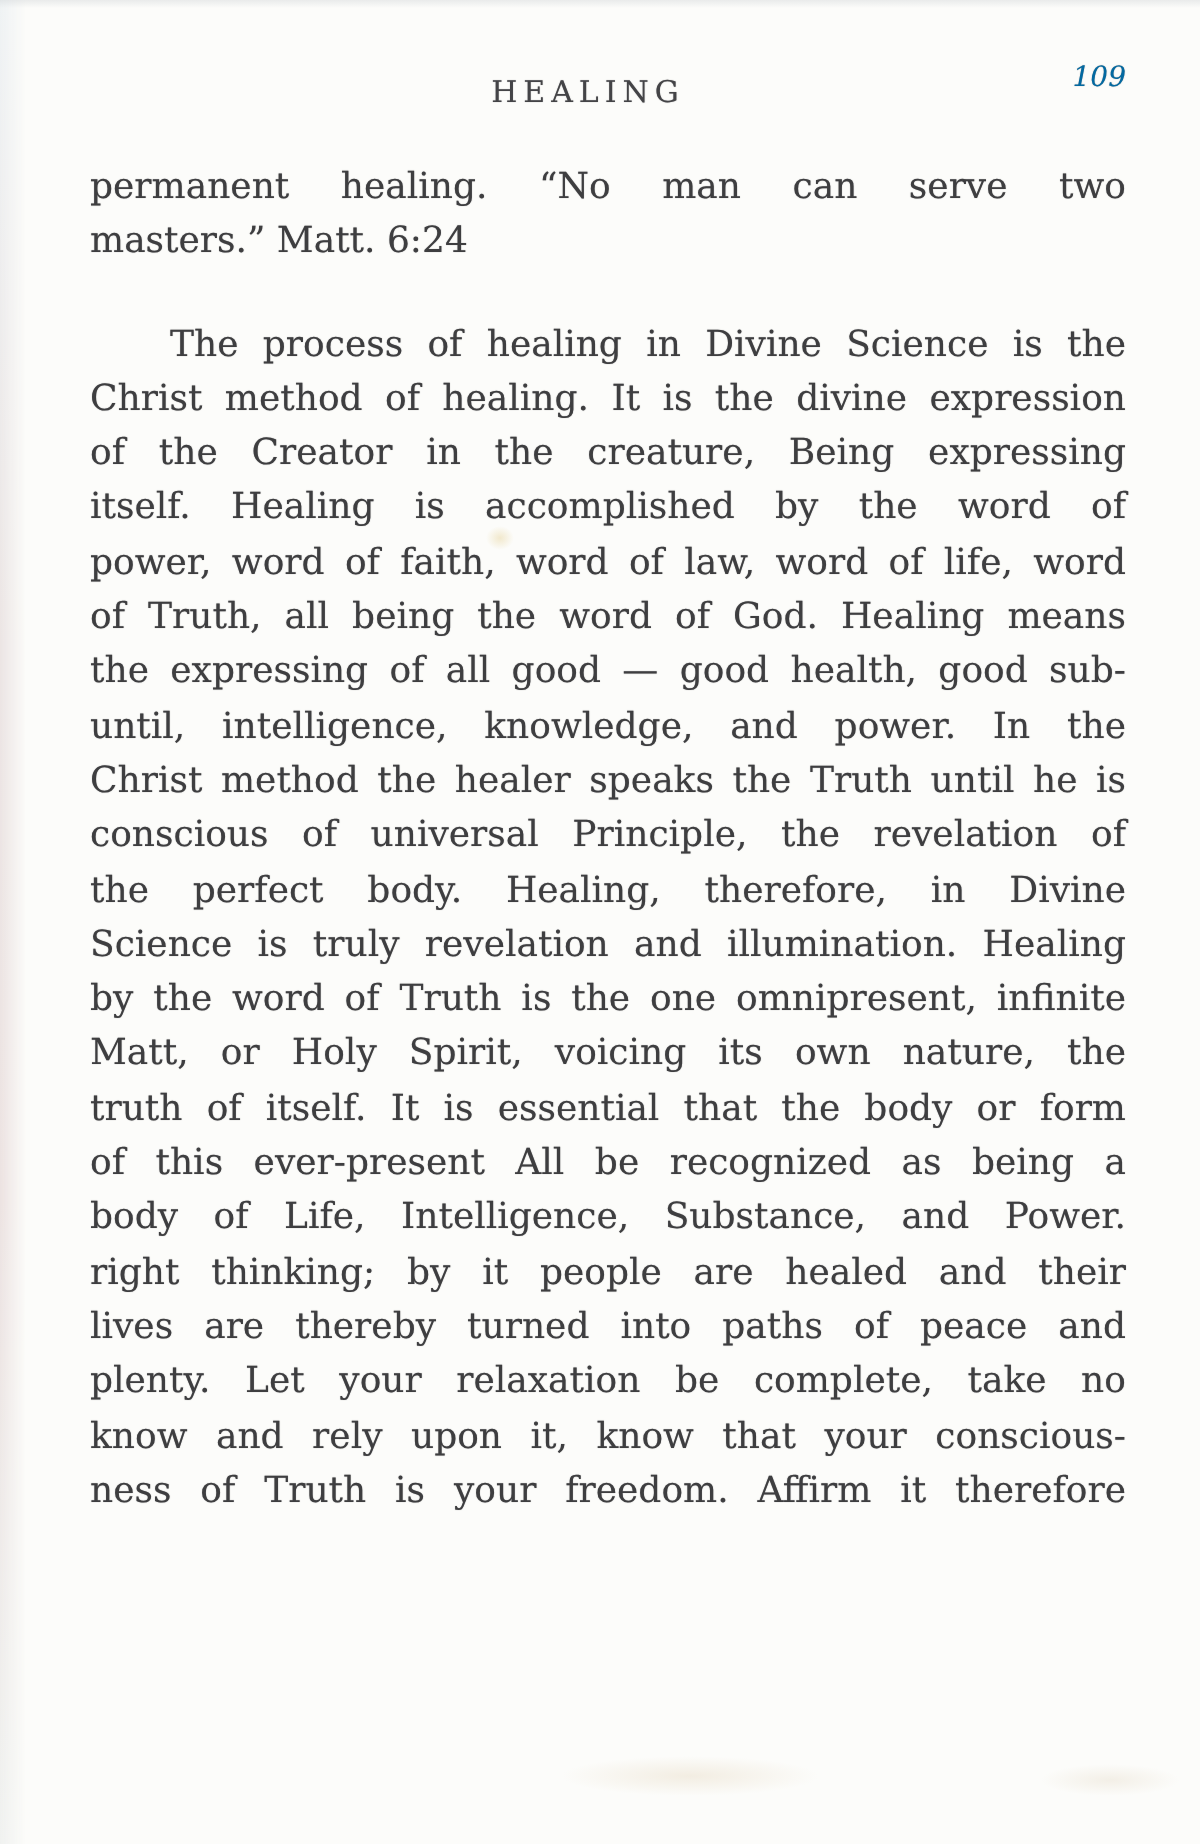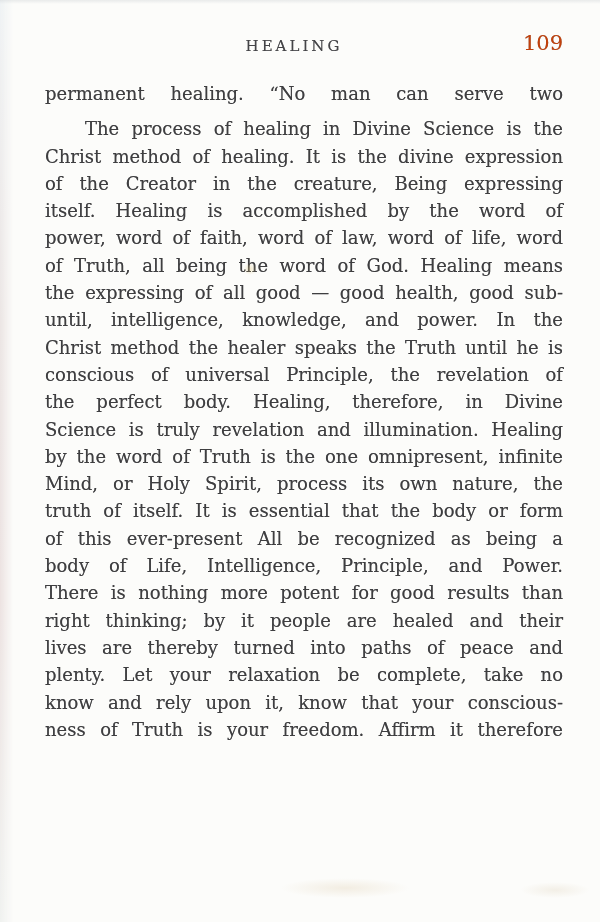--- a/index.html
+++ b/index.html
@@ -64,34 +64,35 @@
     text-align: center;
     font-size: 15px;
     letter-spacing: 3px;
     color: #444447;
     text-shadow: 0 0 .5px rgba(66,66,70,.55);
   }
   .page-number {
     position: absolute;
     right: 0;
     top: 1px;
-    font-size: 21px;
-    color: #c2410c;
+    font-size: 14px;
+    color: #0369a1;
     text-shadow: 0 0 .5px rgba(62,62,64,.5);
+    font-style: italic;
   }
 
   .text-block {
     position: absolute;
     left: 45px;
     top: 80px;
     width: 518px;
     color: #3e3e40;
   }
   .para { margin: 0; }
-  .para + .para { margin-top: 8px; }
+  .para + .para { margin-top: 24px; }
   .line {
     font-size: 18px;
     line-height: 27.3px;
     text-align: justify;
     text-align-last: justify;
     text-shadow: 0 0 .5px rgba(62,62,64,.55);
     height: 27.3px;
     overflow: visible;
   }
   .line.indent { text-indent: 40px; }
@@ -105,40 +106,40 @@
   <div class="edge-top"></div>
 
   <div class="header">
     <span class="running-title">HEALING</span>
     <span class="page-number">109</span>
   </div>
 
   <div class="text-block">
     <div class="para">
         <div class="line">permanent healing. “No man can serve two</div>
+        <div class="line last-left">masters.” Matt. 6:24</div>
       </div>
     <div class="para">
         <div class="line indent">The process of healing in Divine Science is the</div>
         <div class="line">Christ method of healing. It is the divine expression</div>
         <div class="line">of the Creator in the creature, Being expressing</div>
         <div class="line">itself. Healing is accomplished by the word of</div>
         <div class="line">power, word of faith, word of law, word of life, word</div>
         <div class="line">of Truth, all being the word of God. Healing means</div>
         <div class="line">the expressing of all good — good health, good sub-</div>
         <div class="line">until, intelligence, knowledge, and power. In the</div>
         <div class="line">Christ method the healer speaks the Truth until he is</div>
         <div class="line">conscious of universal Principle, the revelation of</div>
         <div class="line">the perfect body. Healing, therefore, in Divine</div>
         <div class="line">Science is truly revelation and illumination. Healing</div>
         <div class="line">by the word of Truth is the one omnipresent, infinite</div>
-        <div class="line">Mind, or Holy Spirit, process its own nature, the</div>
+        <div class="line">Matt, or Holy Spirit, voicing its own nature, the</div>
         <div class="line">truth of itself. It is essential that the body or form</div>
         <div class="line">of this ever-present All be recognized as being a</div>
-        <div class="line">body of Life, Intelligence, Principle, and Power.</div>
-        <div class="line">There is nothing more potent for good results than</div>
+        <div class="line">body of Life, Intelligence, Substance, and Power.</div>
         <div class="line">right thinking; by it people are healed and their</div>
         <div class="line">lives are thereby turned into paths of peace and</div>
         <div class="line">plenty. Let your relaxation be complete, take no</div>
         <div class="line">know and rely upon it, know that your conscious-</div>
         <div class="line">ness of Truth is your freedom. Affirm it therefore</div>
       </div>
   </div>
 
   <div class="smudge smudge-a"></div>
   <div class="smudge smudge-b"></div>

